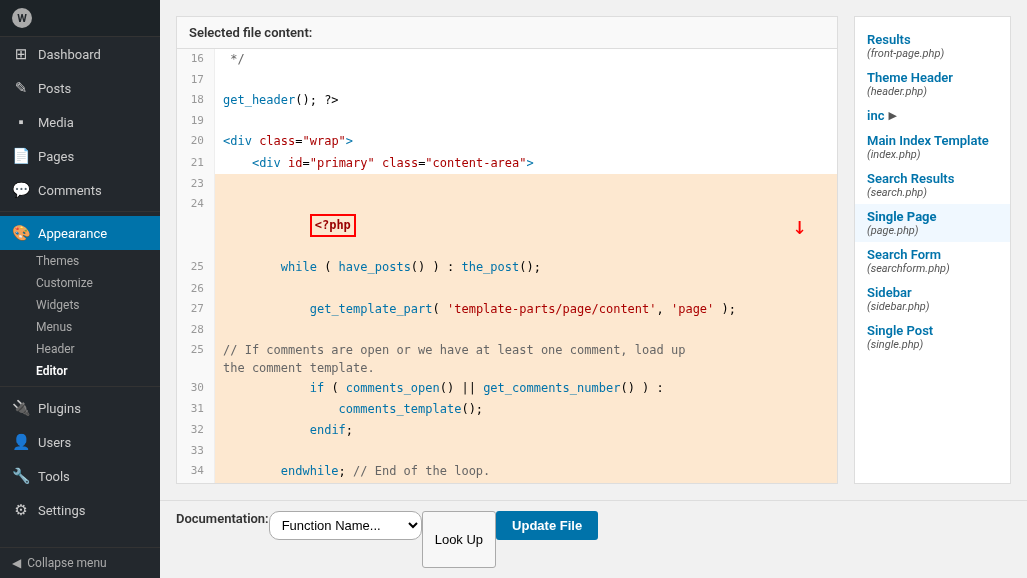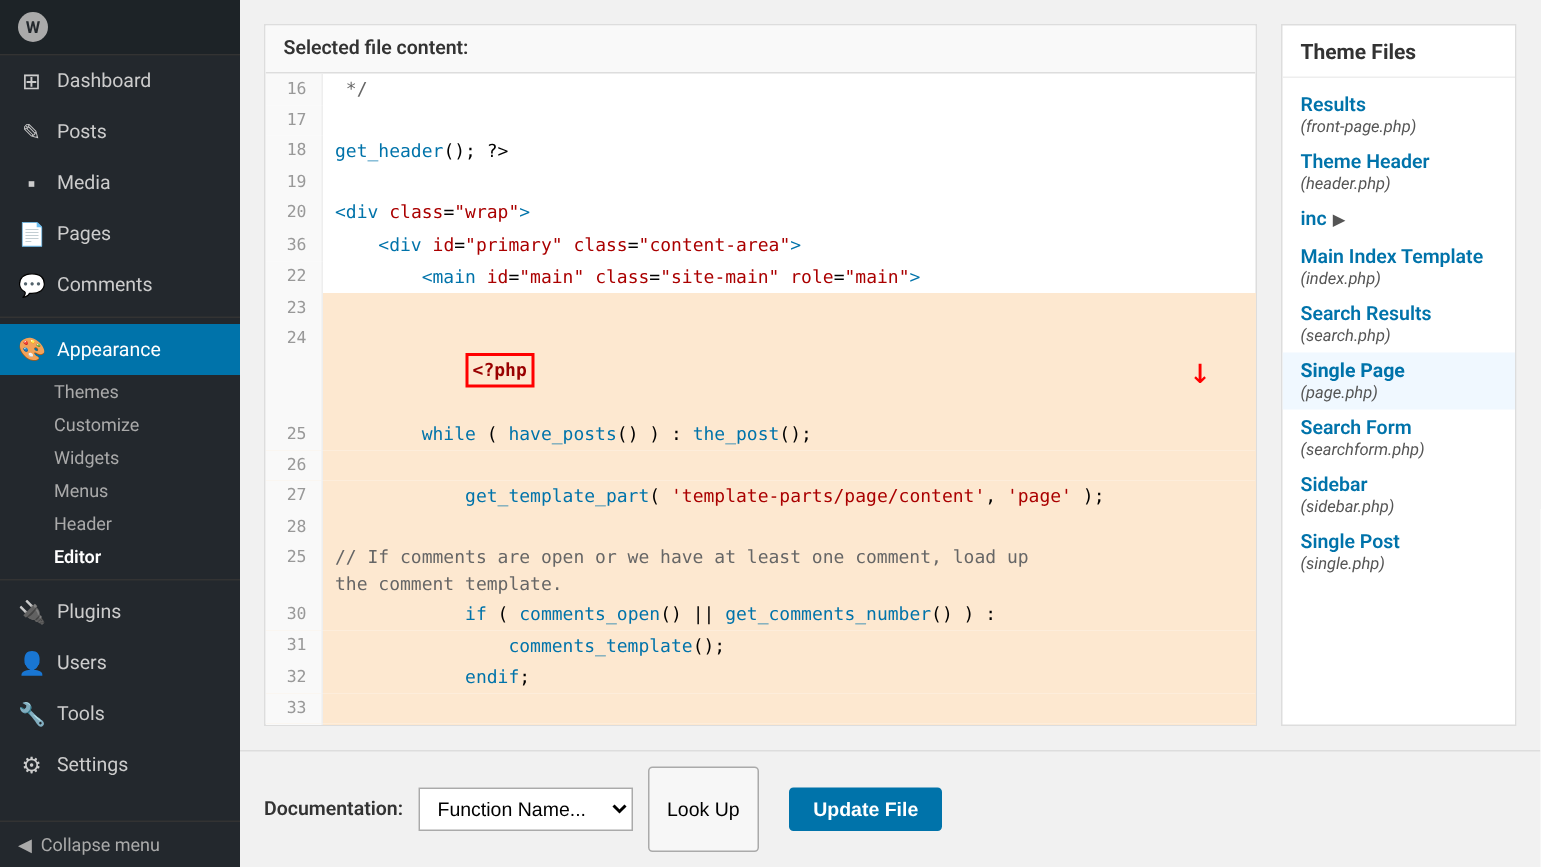--- a/index.html
+++ b/index.html
@@ -135,30 +135,29 @@
     .tag { color: #0073aa; }
     .attr { color: #a00; margin-top: 32px; }
     .comment { color: #666; }
 
     
     #bottom-bar {
       padding: 10px 16px;
       background: #f1f1f1;
       border-top: 1px solid #ddd;
       display: flex;
-      align-items: center;
-      gap: 10px;
+      align-items: flex-start;
       flex-wrap: wrap;
     }
     .doc-label { font-size: 13px; color: #333; font-weight: 600; }
     .doc-select {
-      padding: 5px 14px 5px 8px;
+      padding: 5px 24px 5px 8px;
       border: 1px solid #aaa;
       background: #fff;
-      border-radius: 0;
+      border-radius: 10px;
       font-size: 13px;
       appearance: auto;
     }
     .lookup-btn {
       padding: 20px 12px;
       background: #f7f7f7;
       border: 1px solid #aaa;
       border-radius: 3px;
       font-size: 13px;
       cursor: pointer;
@@ -320,26 +319,22 @@
         </div>
         <div class="code-line">
           <div class="line-num">19</div>
           <div class="line-code"></div>
         </div>
         <div class="code-line">
           <div class="line-num">20</div>
           <div class="line-code"><span class="tag">&lt;div</span> <span class="attr">class</span>=<span class="str">"wrap"</span><span class="tag">&gt;</span></div>
         </div>
         <div class="code-line">
-          <div class="line-num">36</div>
+          <div class="line-num">21</div>
           <div class="line-code">    <span class="tag">&lt;div</span> <span class="attr">id</span>=<span class="str">"primary"</span> <span class="attr">class</span>=<span class="str">"content-area"</span><span class="tag">&gt;</span></div>
-        </div>
-        <div class="code-line">
-          <div class="line-num">22</div>
-          <div class="line-code">        <span class="tag">&lt;main</span> <span class="attr">id</span>=<span class="str">"main"</span> <span class="attr">class</span>=<span class="str">"site-main"</span> <span class="attr">role</span>=<span class="str">"main"</span><span class="tag">&gt;</span></div>
         </div>
         <div class="code-line highlighted">
           <div class="line-num">23</div>
           <div class="line-code"></div>
         </div>
         <div class="code-line highlighted line-24-wrapper" style="position:relative;">
           <div class="line-num">24</div>
           <div class="line-code">
             <span style="display:inline-block; border:2px solid red; padding:0 3px; color:#900; font-weight:bold; font-family:monospace;">&lt;?php</span>
           </div>
@@ -387,21 +382,20 @@
         </div>
         <div class="code-line highlighted">
           <div class="line-num">35</div>
           <div class="line-code">        ?&gt;</div>
         </div>
 
       </div>
     </div>
 
     <div id="theme-files-panel">
-      <div class="theme-files-title">Theme Files</div>
 
       <div class="theme-file-item">
         <div class="theme-file-name">Results</div>
         <div class="theme-file-sub">(front-page.php)</div>
       </div>
       <div class="theme-file-item">
         <div class="theme-file-name">Theme Header</div>
         <div class="theme-file-sub">(header.php)</div>
       </div>
       <div class="theme-file-inc">

